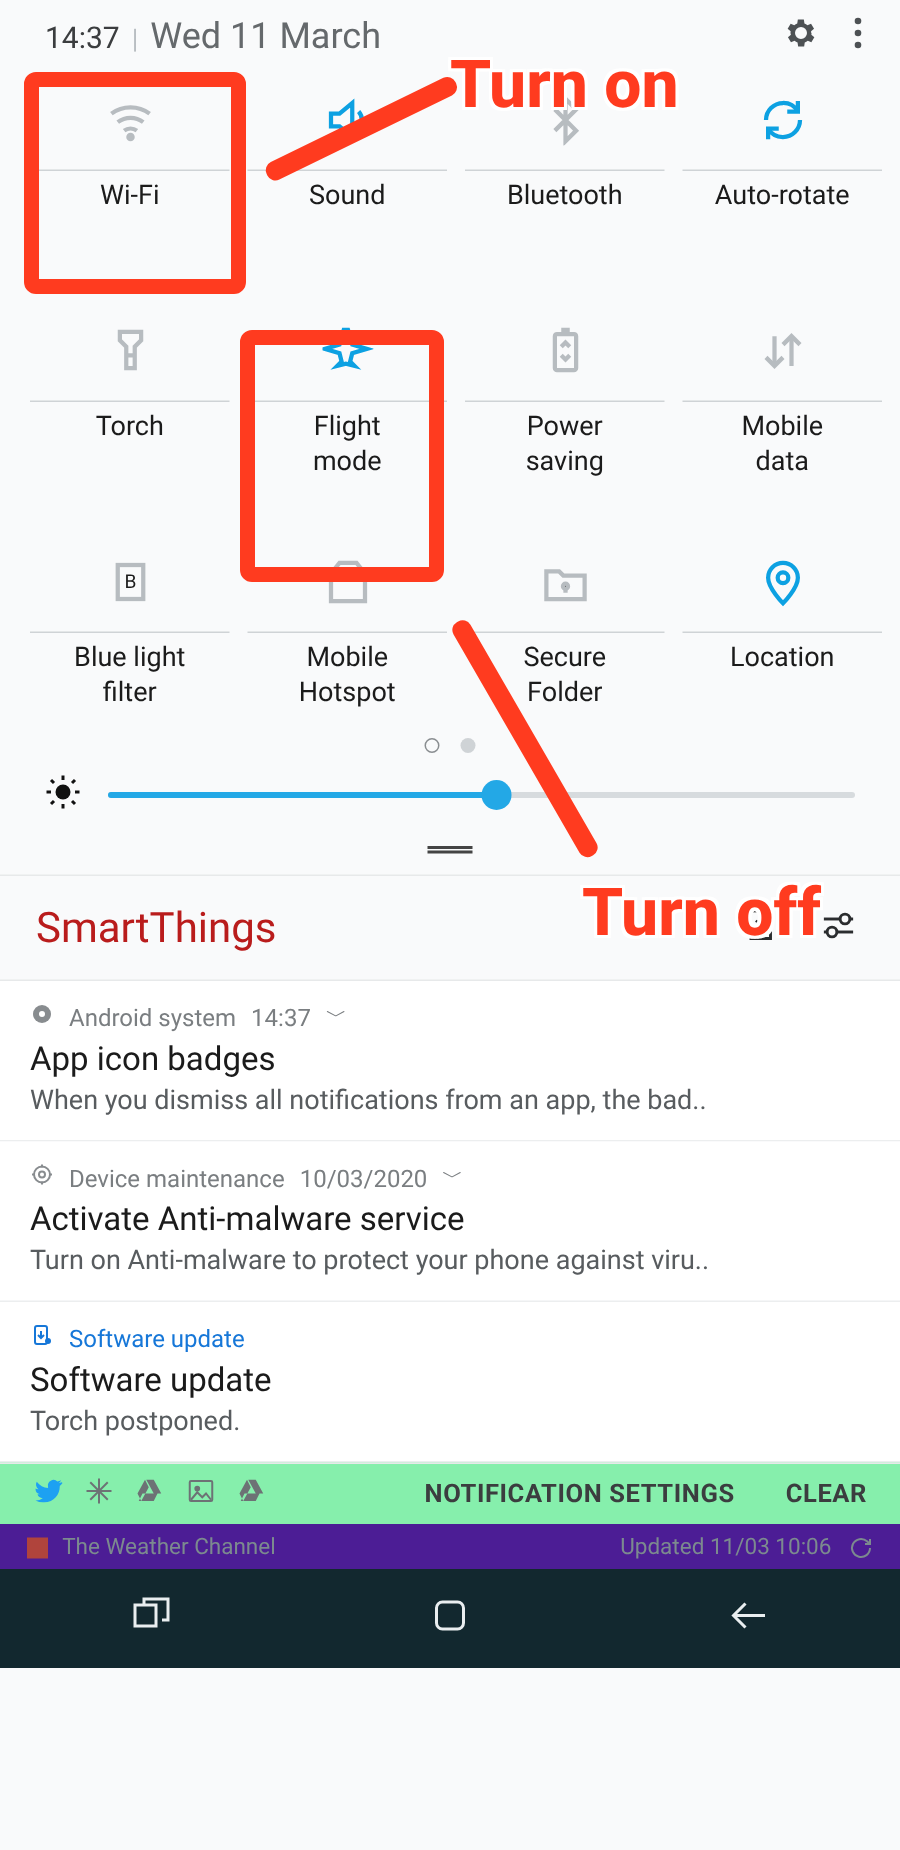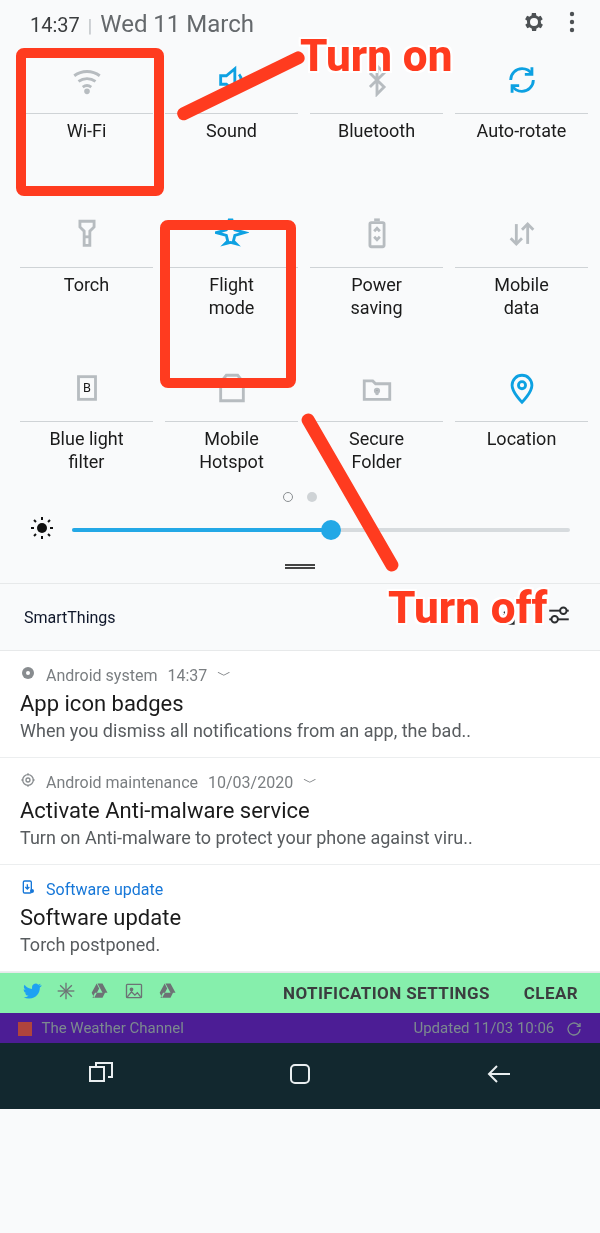--- a/index.html
+++ b/index.html
@@ -65,26 +65,26 @@
   .thumb { position:absolute; top:50%; transform:translate(-50%,-50%); width:20px; height:20px; border-radius:50%; background:#23a8e6;}
   .handle-bar { text-align:center; }
   .handle-bar span {
     display:inline-block; width:30px; border-top:2px solid #444; border-bottom:2px solid #444; height:5px;
   }
   .smartthings-row {
     display:flex; align-items:center; justify-content:space-between;
     padding: 18px 28px 18px 24px; border-top:1px solid #e7e9ea; border-bottom:1px solid #e7e9ea;
     margin-top:10px;
   }
-  .smartthings-row .st-title { font-size:16px; color:#0f172a;}
+  .smartthings-row .st-title { font-size:28px; color:#b91c1c;}
   .st-actions { display:flex; gap:28px; color:#2b2d2f;}
   .notif {
     padding: 14px 20px 16px 20px; border-bottom:1px solid #eceeef; background:#fff;
   }
-  .notif-head { display:flex; align-items:flex-end; gap:10px; color:#7a7e81; font-size:16px;}
+  .notif-head { display:flex; align-items:center; gap:10px; color:#7a7e81; font-size:16px;}
   .notif-title { font-size:22px; color:#1b1b1b; margin-top:6px;}
   .notif-body  { font-size:18px; color:#585c5f; margin-top:4px; white-space:nowrap; overflow:hidden; text-overflow:ellipsis;}
   .notif-head .blue { color:#1677d8;}
   .footer-row {
     display:flex; align-items:center; justify-content:space-between;
     padding: 8px 22px; border-top:1px solid #e7e9ea; background:#86efac;
   }
   .footer-icons { display:flex; gap:14px; color:#6d7275; align-items:center;}
   .footer-actions { display:flex; gap:34px; font-size:17px; font-weight:700; color:#3b3d3f; letter-spacing:0.4px;}
   .weather-bar {
@@ -318,21 +318,21 @@
     <div class="notif">
     <div class="notif-head">
       <span><svg width="16" height="16" viewBox="0 0 24 24" fill="none" stroke="#888c8f" stroke-width="2">
             <circle cx="12" cy="12" r="8"></circle>
             <circle cx="12" cy="12" r="3"></circle>
             <line x1="12" y1="2" x2="12" y2="5"></line>
             <line x1="12" y1="19" x2="12" y2="22"></line>
             <line x1="2" y1="12" x2="5" y2="12"></line>
             <line x1="19" y1="12" x2="22" y2="12"></line>
           </svg></span>
-      <span class="">Android maintenance</span>
+      <span class="">Device maintenance</span>
       <span>10/03/2020</span>
       <span class="chev">﹀</span>
     </div>
     <div class="notif-title">Activate Anti-malware service</div>
     <div class="notif-body">Turn on Anti-malware to protect your phone against viru..</div>
     </div>
     <div class="notif">
     <div class="notif-head">
       <span><svg width="16" height="16" viewBox="0 0 24 24" fill="none" stroke="#1677d8" stroke-width="2">
             <rect x="5" y="3" width="12" height="18" rx="2"></rect>

